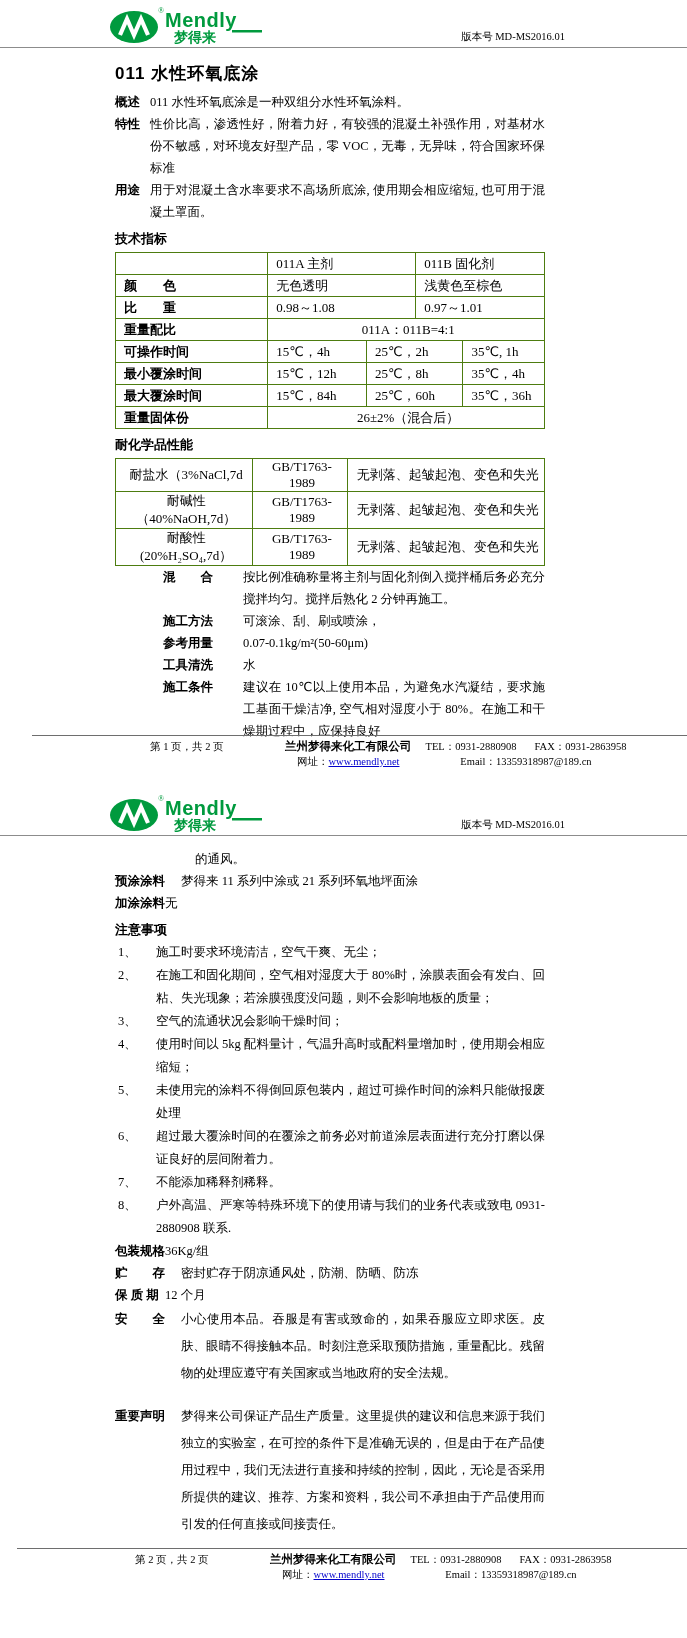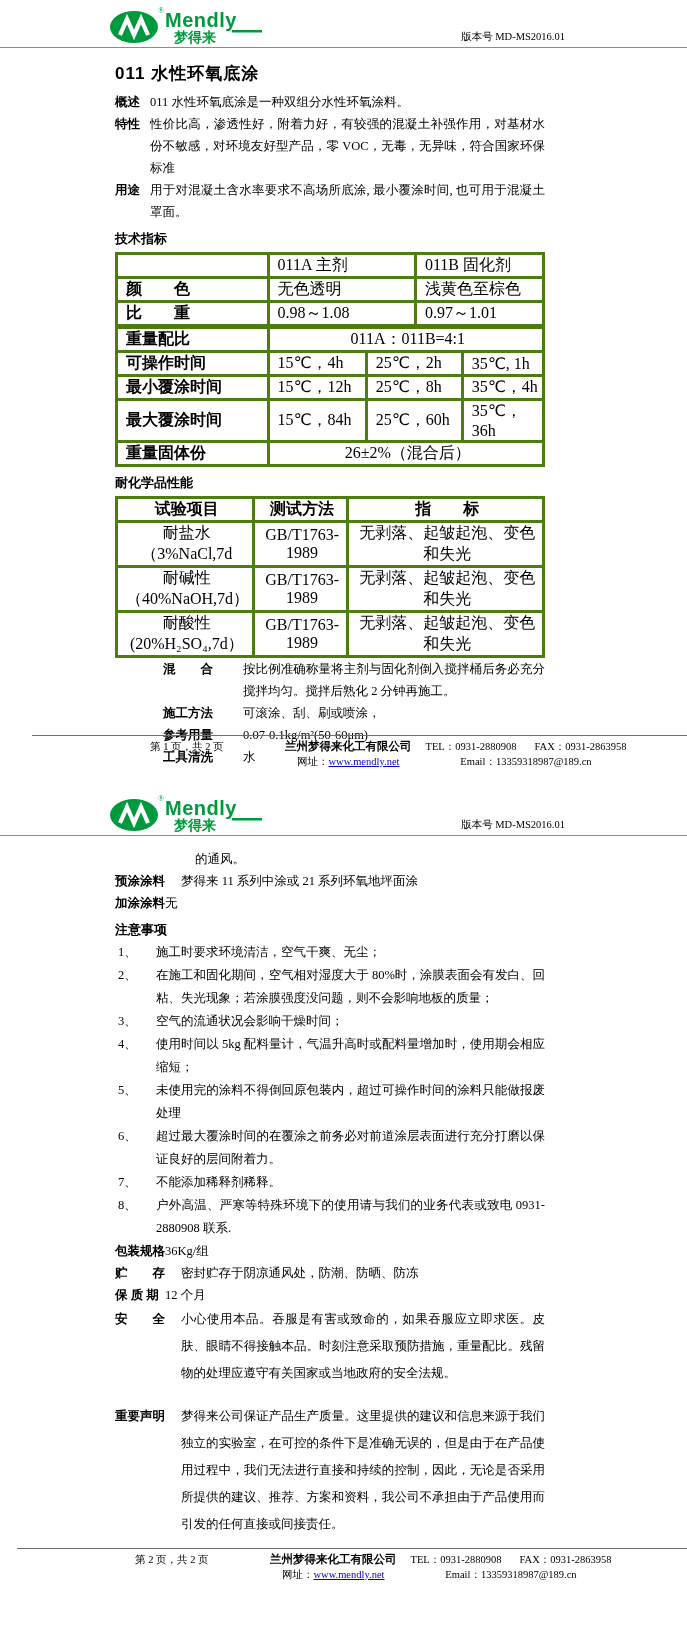--- a/index.html
+++ b/index.html
@@ -34,21 +34,21 @@
   .lbl-g  { flex:0 0 66px; }
   .lbl-l  { flex:0 0 80px;margin-left:48px; }
   .txt { flex:1; text-align:justify; white-space:pre-wrap; }
   .loose .txt, .loose { line-height:27px; }
 
   .sec-title { font-weight:bold; font-size:13px; line-height:22px; margin-top:5px; }
 
   
   table.tbl { border-collapse:collapse; width:430px; table-layout:fixed; margin:2px 0 0 0; }
   table.tbl td {
-    border:3px solid #4d7c0f; height:21px; font-size:16px;
+    border:1px solid #4d7c0f; height:21px; font-size:13px;
     padding:0 4px 0 8px; white-space:pre-wrap; overflow:hidden;
   }
   table.tblB { margin-top:-1px; }
   td.c { text-align:center; padding:0 2px; }
 
   .cont-line { margin-left:80px; }
 
   
   .note { display:flex; font-size:12.5px; line-height:23px; }
   .note-num { flex:0 0 38px; padding-left:3px; }
@@ -97,21 +97,21 @@
     <div class="row">
       <span class="lbl lbl-s">概述</span>
       <span class="txt">011 水性环氧底涂是一种双组分水性环氧涂料。</span>
     </div>
     <div class="row">
       <span class="lbl lbl-s">特性</span>
       <span class="txt">性价比高，渗透性好，附着力好，有较强的混凝土补强作用，对基材水份不敏感，对环境友好型产品，零 VOC，无毒，无异味，符合国家环保标准</span>
     </div>
     <div class="row">
       <span class="lbl lbl-s">用途</span>
-      <span class="txt">用于对混凝土含水率要求不高场所底涂, 最小覆涂时间, 也可用于混凝土罩面。</span>
+      <span class="txt">用于对混凝土含水率要求不高场所底涂, 使用期会相应缩短, 也可用于混凝土罩面。</span>
     </div>
 
     <div class="sec-title">技术指标</div>
 
     <table class="tbl tblA">
       <colgroup>
           <col style="width:35.5%">
           <col style="width:34.5%">
           <col style="width:30%">
         </colgroup>
@@ -172,25 +172,20 @@
 
     <div class="sec-title">耐化学品性能</div>
 
     <table class="tbl tblC">
       <colgroup>
           <col style="width:32%">
           <col style="width:22%">
           <col style="width:46%">
         </colgroup>
       <tbody>
-          <tr>
-        <td class="c lbl">试验项目</td>
-        <td class="c lbl">测试方法</td>
-        <td class="c lbl">指　　标</td>
-      </tr>
       <tr>
         <td class="c">耐盐水（3%NaCl,7d</td>
         <td class="c">GB/T1763-1989</td>
         <td class="c">无剥落、起皱起泡、变色和失光</td>
       </tr>
       <tr>
         <td class="c">耐碱性（40%NaOH,7d）</td>
         <td class="c">GB/T1763-1989</td>
         <td class="c">无剥落、起皱起泡、变色和失光</td>
       </tr>

